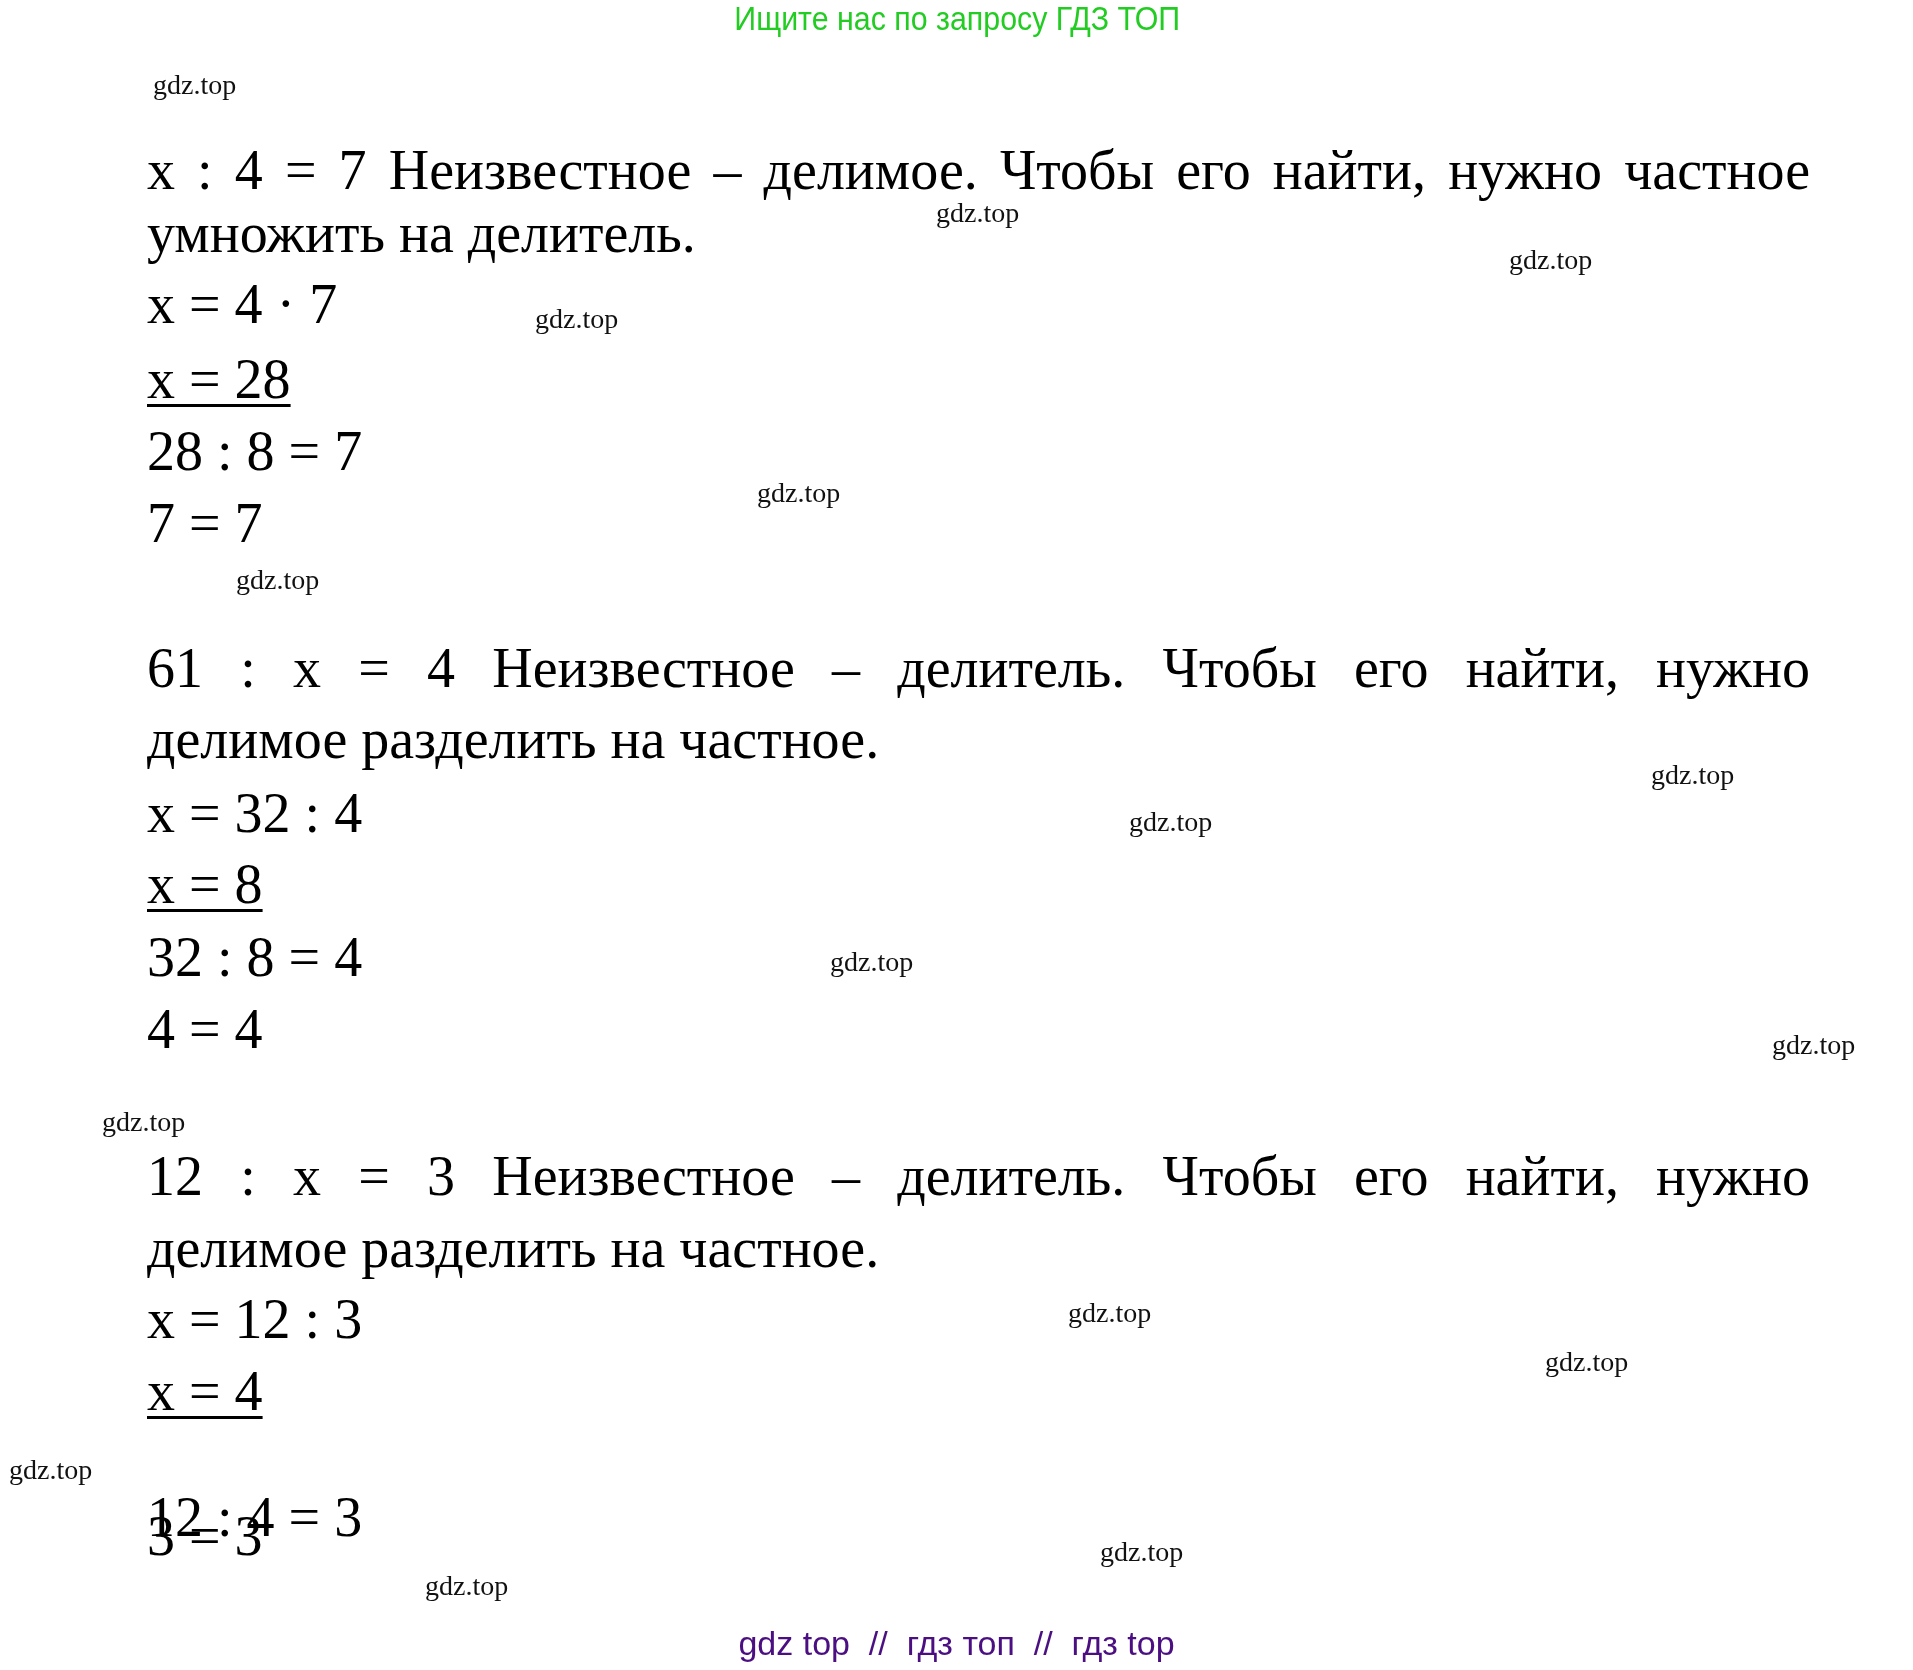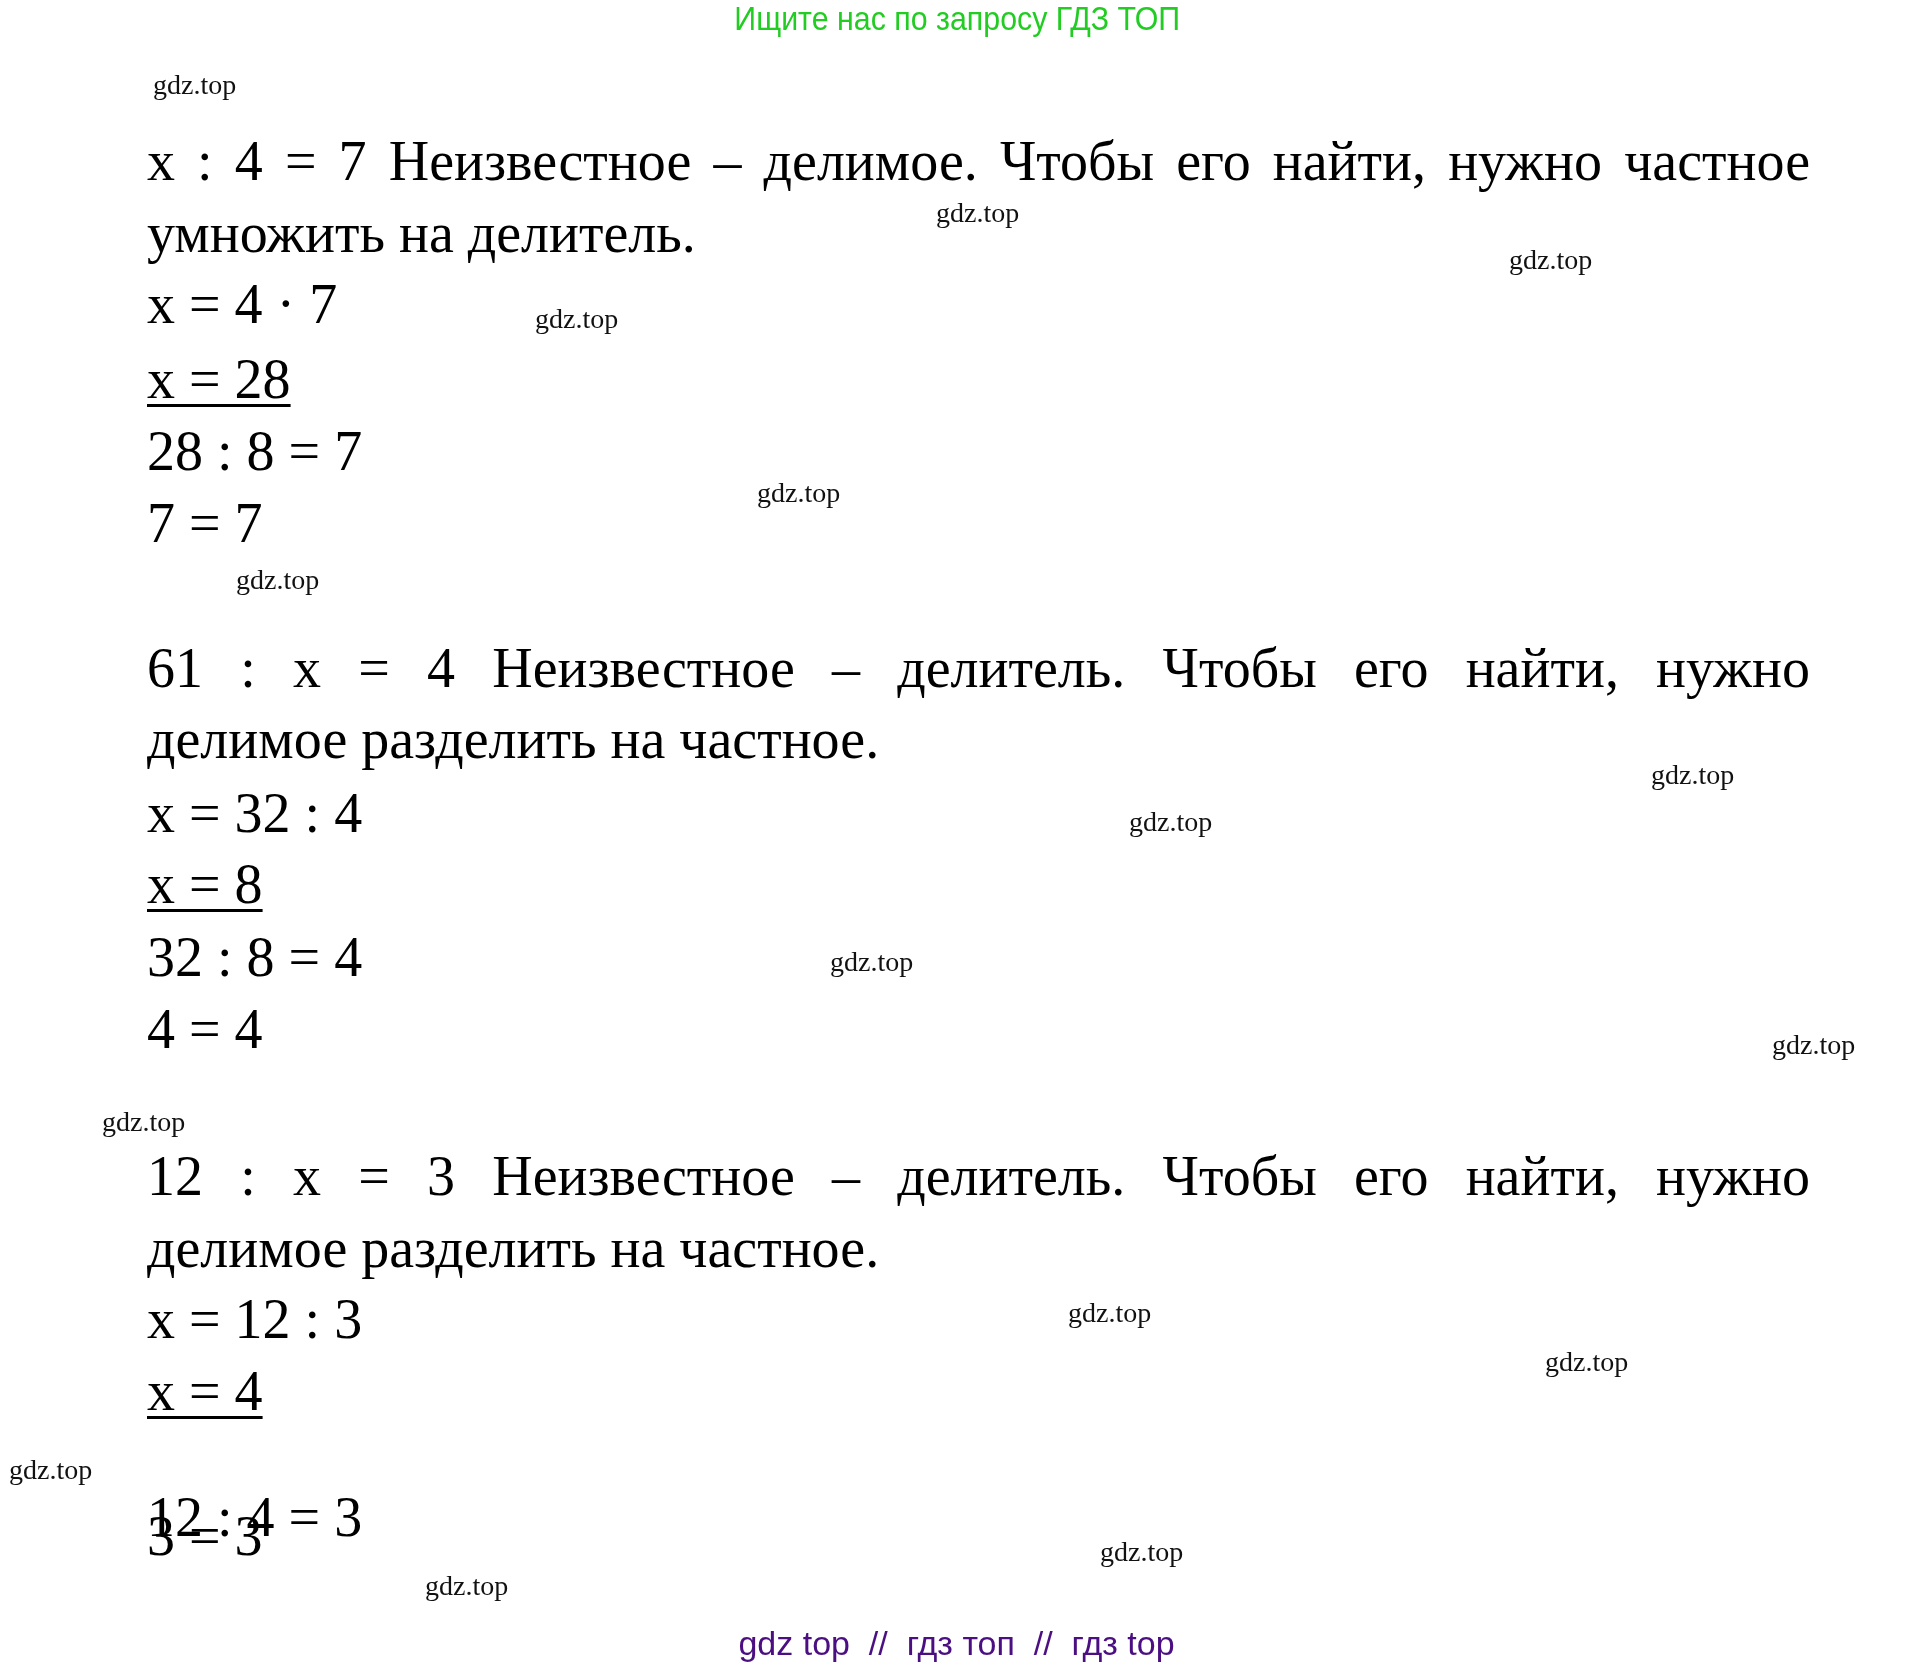--- a/index.html
+++ b/index.html
@@ -27,21 +27,21 @@
       font-family: "Liberation Sans", sans-serif; font-size: 34px; line-height: 34px;
       color: #4b0f82; white-space: pre;
     }
   </style>
 </head>
 <body>
 
 <div class="header">Ищите нас по запросу ГДЗ ТОП</div>
 
 <div>
-  <div class="line justify" style="top:133px">x : 4 = 7 Неизвестное – делимое. Чтобы его найти, нужно частное</div>
+  <div class="line justify" style="top:142px">x : 4 = 7 Неизвестное – делимое. Чтобы его найти, нужно частное</div>
   <div class="line" style="top:205px">умножить на делитель.</div>
   <div class="line" style="top:276px">x = 4 · 7</div>
   <div class="line underline" style="top:351px">x = 28</div>
   <div class="line" style="top:423px">28 : 8 = 7</div>
   <div class="line" style="top:495px">7 = 7</div>
 </div>
 
 <div>
   <div class="line justify" style="top:640px">61 : x = 4 Неизвестное – делитель. Чтобы его найти, нужно</div>
   <div class="line" style="top:711px">делимое разделить на частное.</div>

